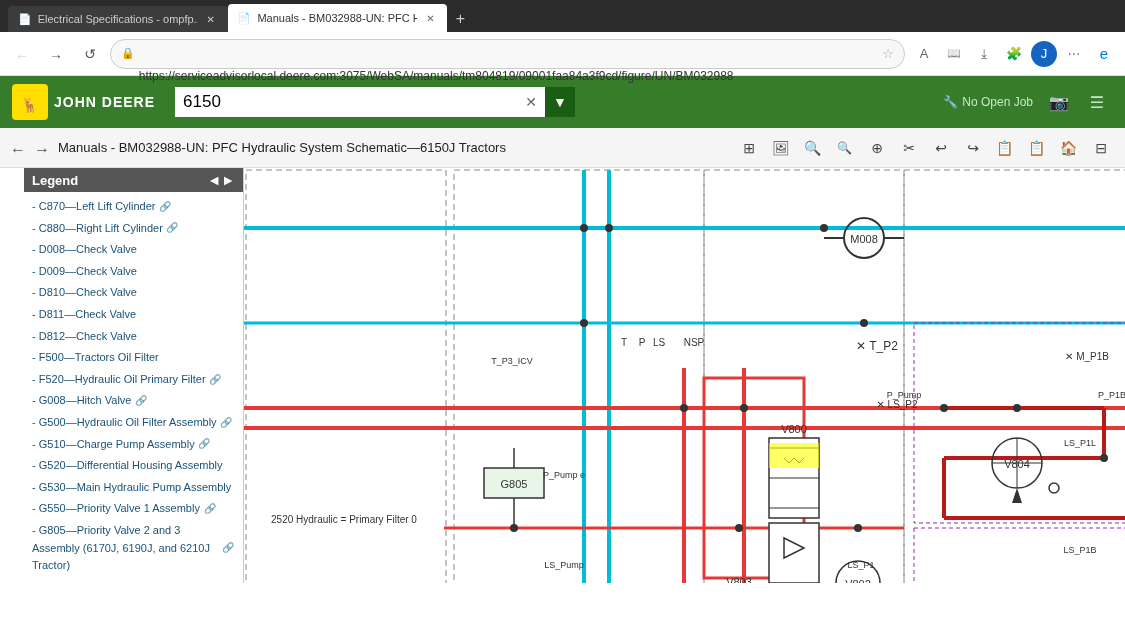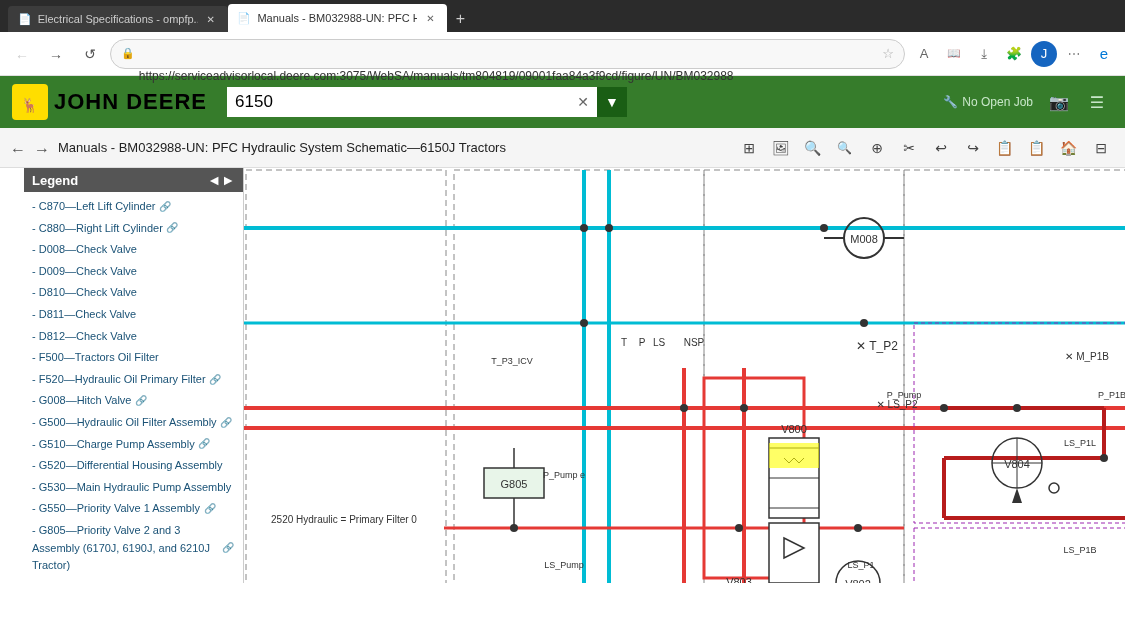--- a/index.html
+++ b/index.html
@@ -16,21 +16,21 @@
     .nav-btn { width: 28px; height: 28px; display: flex; align-items: center; justify-content: center; border-radius: 50%; cursor: pointer; color: #555; font-size: 14px; }
     .nav-btn.disabled { color: #ccc; cursor: default; }
     .address-input-wrap { flex: 1; height: 30px; border: 1px solid #ccc; border-radius: 15px; display: flex; align-items: center; padding: 0 10px; background: #f8f8f8; }
     .address-input { flex: 1; border: none; background: transparent; outline: none; font-size: 12px; color: #333; margin-top: 44px; }
     .address-bar-icons { display: flex; align-items: center; gap: 4px; }
     .icon-btn { width: 26px; height: 26px; display: flex; align-items: center; justify-content: center; border-radius: 50%; cursor: pointer; color: #666; font-size: 13px; }
 
     
     .jd-header { background: #367c2b; height: 52px; display: flex; align-items: center; padding: 0 12px; gap: 10px; }
     .jd-logo { display: flex; align-items: center; gap: 6px; }
-    .jd-name { color: #000000; font-size: 22px; font-weight: bold; letter-spacing: 1px; }
+    .jd-name { color: #ffffff; font-size: 14px; font-weight: bold; letter-spacing: 1px; }
     .jd-search-wrap { display: flex; align-items: center; gap: 0; flex: 0 0 400px; margin-left: 10px; }
     .jd-search-input { flex: 1; height: 30px; border: none; padding: 0 8px; font-size: 17px; outline: none; }
     .jd-search-clear { width: 28px; height: 30px; background: #fff; border: none; display: flex; align-items: center; justify-content: center; cursor: pointer; font-size: 14px; color: #666; }
     .jd-search-dropdown { width: 30px; height: 30px; background: #1a5e14; border: none; display: flex; align-items: center; justify-content: center; cursor: pointer; color: #fff; font-size: 14px; }
     .jd-spacer { flex: 1; }
     .jd-no-job { display: flex; align-items: center; gap: 4px; color: #c8e6c9; font-size: 12px; cursor: pointer; }
     .jd-header-icons { display: flex; align-items: center; gap: 6px; }
     .jd-icon-btn { width: 32px; height: 32px; display: flex; align-items: center; justify-content: center; cursor: pointer; color: #c8e6c9; font-size: 16px; border-radius: 4px; }
 
     

